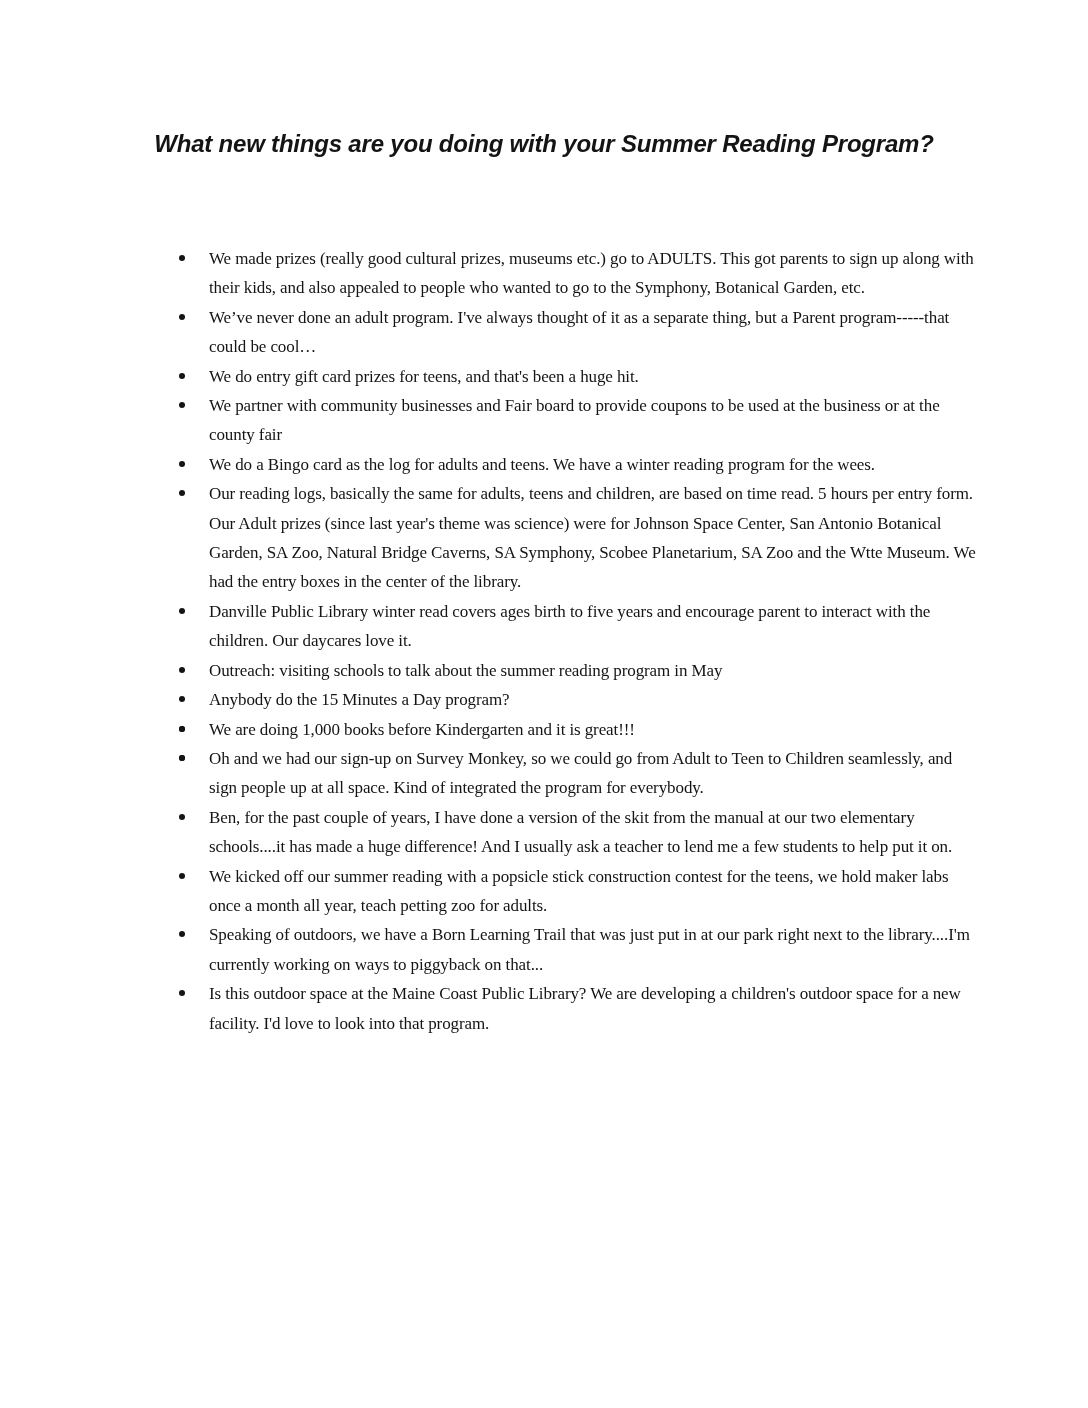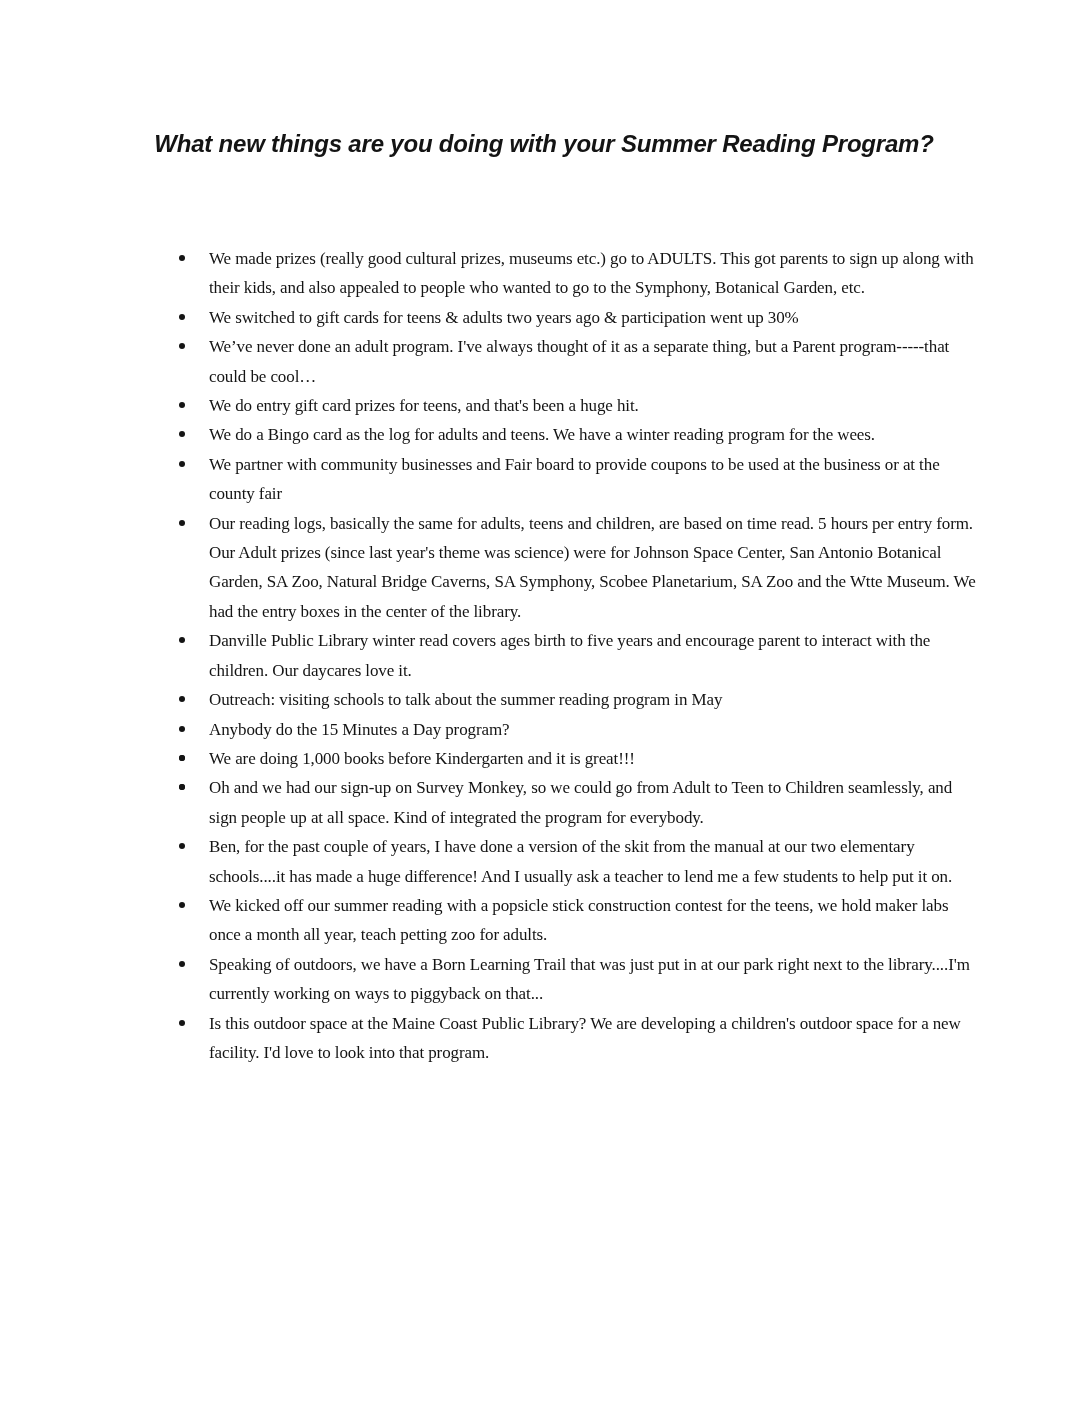--- a/index.html
+++ b/index.html
@@ -55,25 +55,24 @@
     background: #141414;
   }
 </style>
 </head>
 <body>
 
 <div class="page">
   <div class="doc-title">What new things are you doing with your Summer Reading Program?</div>
   <ul class="bullet-list">
     <li><span class="dot"></span><span>We made prizes (really good cultural prizes, museums etc.) go to ADULTS. This got parents to sign up along with their kids, and also appealed to people who wanted to go to the Symphony, Botanical Garden, etc.</span></li>
-    <li><span class="dot"></span><span>We switched to gift cards for teens &amp; adults two years ago &amp; participation went up 30%</span></li>
     <li><span class="dot"></span><span>We’ve never done an adult program.  I've always thought of it as a separate thing, but a Parent program-----that could be cool…</span></li>
     <li><span class="dot"></span><span>We do entry gift card prizes for teens, and that's been a huge hit.</span></li>
+    <li><span class="dot"></span><span>We partner with community businesses and Fair board to provide coupons to be used at the business or at the county fair</span></li>
     <li><span class="dot"></span><span>We do a Bingo card as the log for adults and teens. We have a winter reading program for the wees.</span></li>
-    <li><span class="dot"></span><span>We partner with community businesses and Fair board to provide coupons to be used at the business or at the county fair</span></li>
     <li><span class="dot"></span><span>Our reading logs, basically the same for adults, teens and children, are based on time read. 5 hours per entry form. Our Adult prizes (since last year's theme was science) were for Johnson Space Center, San Antonio Botanical Garden, SA Zoo, Natural Bridge Caverns, SA Symphony, Scobee Planetarium, SA Zoo and the Wtte Museum. We had the entry boxes in the center of the library.</span></li>
     <li><span class="dot"></span><span>Danville Public Library winter read covers ages birth to five years and encourage parent to interact with the children. Our daycares love it.</span></li>
     <li><span class="dot"></span><span>Outreach: visiting schools to talk about the summer reading program in May</span></li>
     <li><span class="dot"></span><span>Anybody do the 15 Minutes a Day program?</span></li>
     <li><span class="dot"></span></li>
     <li><span class="dot"></span><span>We are doing 1,000 books before Kindergarten and it is great!!!</span></li>
     <li><span class="dot"></span></li>
     <li><span class="dot"></span><span>Oh and we had our sign-up on Survey Monkey, so we could go from Adult to Teen to Children seamlessly, and sign people up at all space. Kind of integrated the program for everybody.</span></li>
     <li><span class="dot"></span><span>Ben, for the past couple of years, I have done a version of the skit from the manual at our two elementary schools....it has made a huge difference!  And I usually ask a teacher to lend me a few students to help put it on.</span></li>
     <li><span class="dot"></span><span>We kicked off our summer reading with a popsicle stick construction contest for the teens, we hold maker labs once a month all year, teach petting zoo for adults.</span></li>

